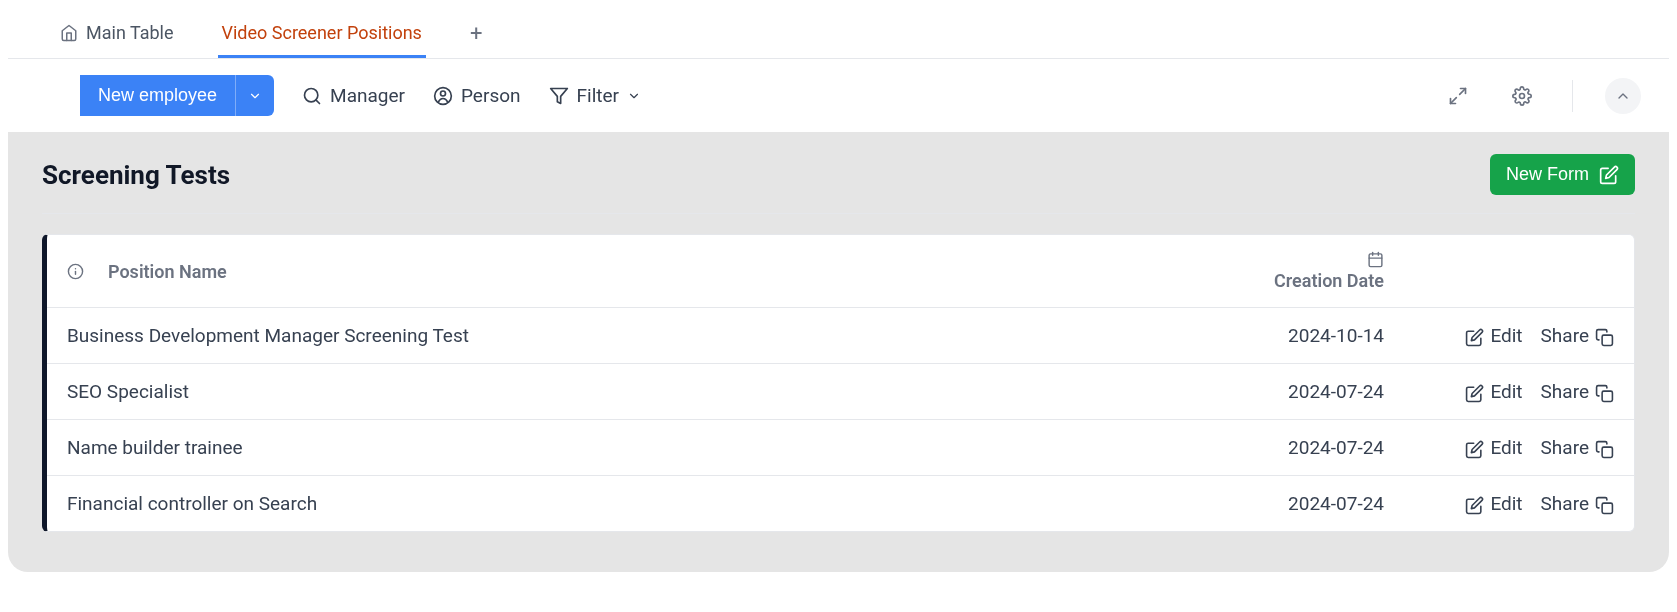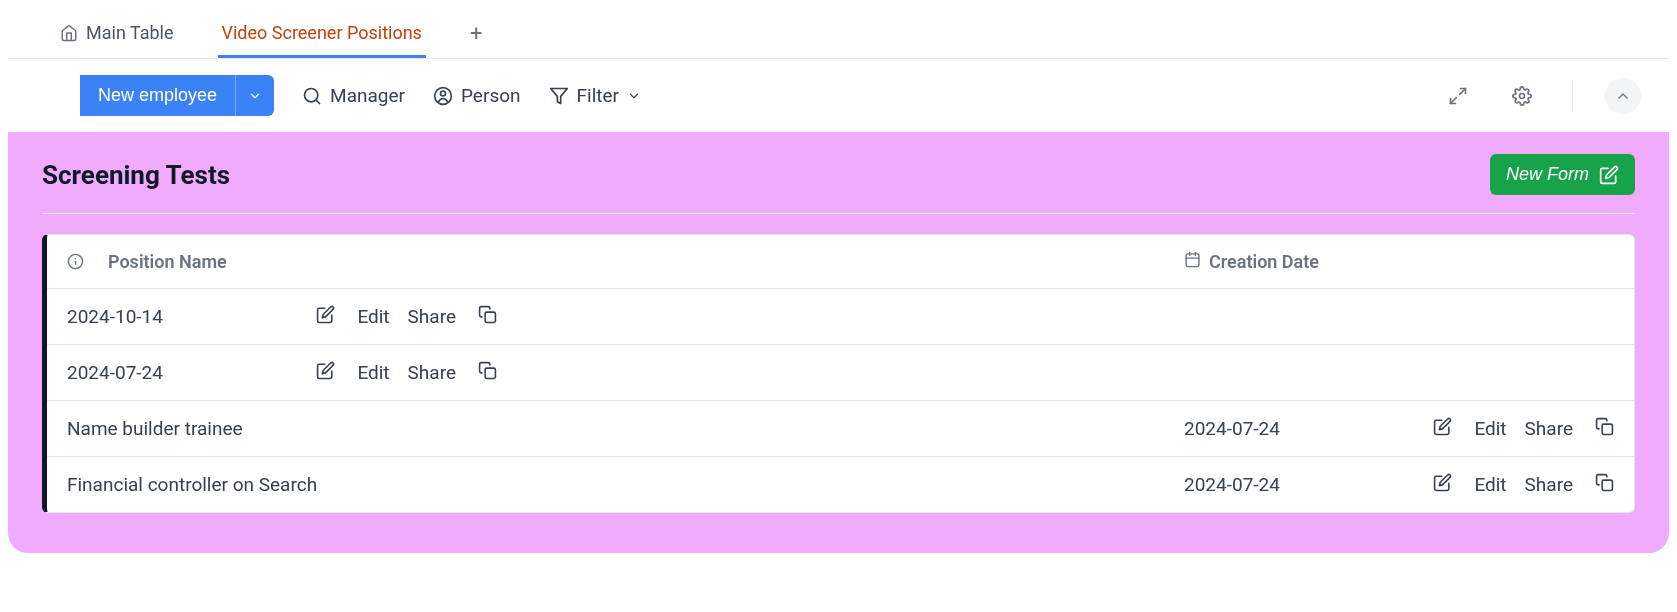--- a/index.html
+++ b/index.html
@@ -94,21 +94,21 @@
     border-radius: 50%;
   }
   .toolbar-icon-btn.round { background: #f3f4f6; }
   .toolbar-divider {
     width: 1px;
     height: 32px;
     background: #e5e7eb;
     margin: 0 4px;
   }
   .section {
-    background: #f0abfc;
+    background: #e5e5e5;
     padding: 22px 34px 40px 34px;
   }
   .section-header {
     display: flex;
     align-items: center;
     justify-content: space-between;
     margin-bottom: 20px;
     border-bottom: 1px solid #e5e7eb;
     padding-bottom: 18px;
   }
@@ -121,21 +121,20 @@
     background: #16a34a;
     color: #fff;
     border: none;
     border-radius: 6px;
     padding: 10px 16px;
     font-size: 18px;
     display: flex;
     align-items: center;
     gap: 10px;
     cursor: pointer;
-    font-style: italic;
   }
   .table-wrap {
     border: 1px solid #e5e7eb;
     border-left: 5px solid #0f172a;
     border-radius: 6px;
     background: #fff;
   }
   .row {
     display: flex;
     align-items: center;
@@ -144,32 +143,32 @@
     font-size: 19px;
     color: #374151;
   }
   .row:last-child { border-bottom: none; }
   .row.header {
     color: #6b7280;
     font-weight: 600;
     font-size: 18px;
   }
   .col-name { flex: 1; display: flex; align-items: center; gap: 24px; }
-  .col-date { width: 200px; display: flex; align-items: flex-start; gap: 8px; }
+  .col-date { width: 200px; display: flex; align-items: flex-end; gap: 2px; flex-direction: column; }
   .col-actions {
     width: 230px;
     display: flex;
     align-items: center;
     justify-content: flex-end;
     gap: 18px;
   }
   .action {
     display: flex;
-    align-items: flex-start;
-    gap: 22px;
+    align-items: flex-end;
+    gap: 6px;
     cursor: pointer;
     color: #374151;
   }
   svg { display: block; }
 </style>
 </head>
 <body>
 
 <div class="card">
 
@@ -297,20 +296,21 @@
                 <line x1="8" y1="2" x2="8" y2="6"></line>
                 <line x1="3" y1="10" x2="21" y2="10"></line>
               </svg>
           </span>
           <span>Creation Date</span>
         </div>
         <div class="col-actions"></div>
       </div>
       <div id="rows-container">
           <div class="row">
+            <div class="col-name">Business Development Manager Screening Test</div>
             <div class="col-date">2024-10-14</div>
             <div class="col-actions">
               <div class="action">
                 <span>
                   <svg width="19" height="19" viewBox="0 0 24 24" fill="none" stroke="currentColor" stroke-width="2" stroke-linecap="round" stroke-linejoin="round">
                     <path d="M11 4H4a2 2 0 0 0-2 2v14a2 2 0 0 0 2 2h14a2 2 0 0 0 2-2v-7"></path>
                     <path d="M18.5 2.5a2.121 2.121 0 0 1 3 3L12 15l-4 1 1-4 9.5-9.5z"></path>
                   </svg>
                 </span>
                 <span>Edit</span>
@@ -320,20 +320,21 @@
                 <span>
                   <svg width="19" height="19" viewBox="0 0 24 24" fill="none" stroke="currentColor" stroke-width="2" stroke-linecap="round" stroke-linejoin="round">
                     <rect x="9" y="9" width="13" height="13" rx="2" ry="2"></rect>
                     <path d="M5 15H4a2 2 0 0 1-2-2V4a2 2 0 0 1 2-2h9a2 2 0 0 1 2 2v1"></path>
                   </svg>
                 </span>
               </div>
             </div>
           </div>
           <div class="row">
+            <div class="col-name">SEO Specialist</div>
             <div class="col-date">2024-07-24</div>
             <div class="col-actions">
               <div class="action">
                 <span>
                   <svg width="19" height="19" viewBox="0 0 24 24" fill="none" stroke="currentColor" stroke-width="2" stroke-linecap="round" stroke-linejoin="round">
                     <path d="M11 4H4a2 2 0 0 0-2 2v14a2 2 0 0 0 2 2h14a2 2 0 0 0 2-2v-7"></path>
                     <path d="M18.5 2.5a2.121 2.121 0 0 1 3 3L12 15l-4 1 1-4 9.5-9.5z"></path>
                   </svg>
                 </span>
                 <span>Edit</span>

